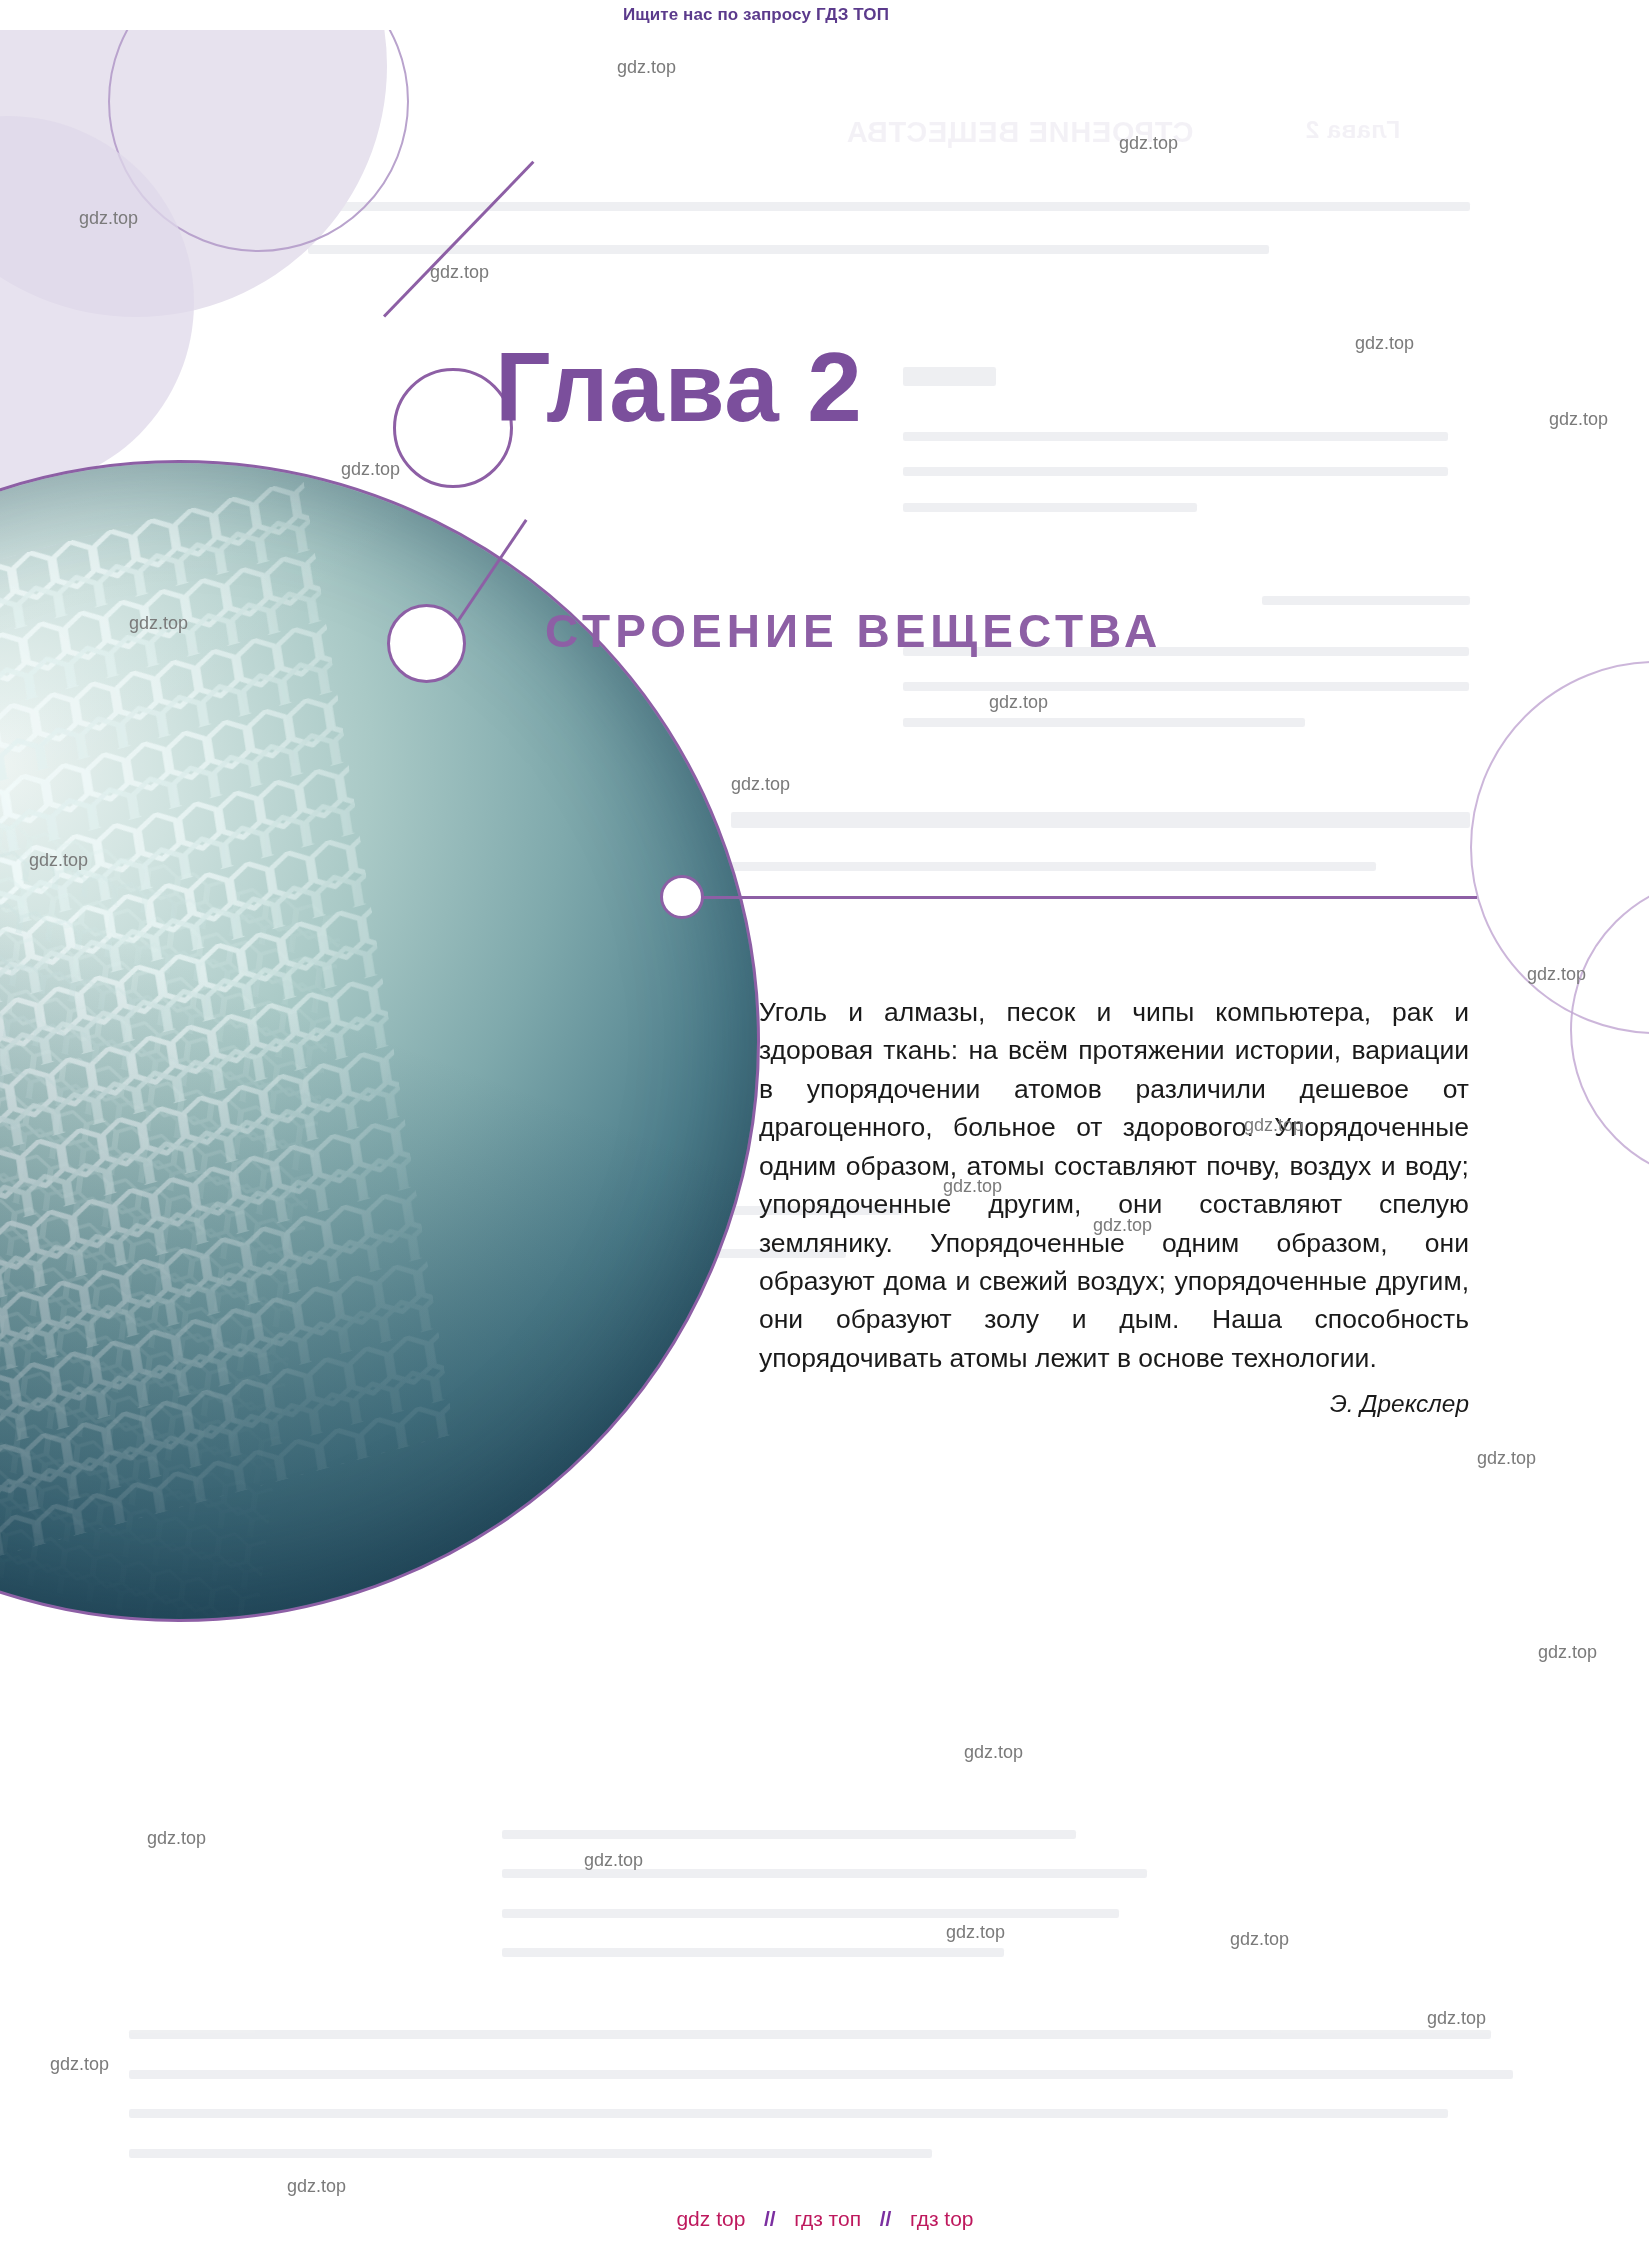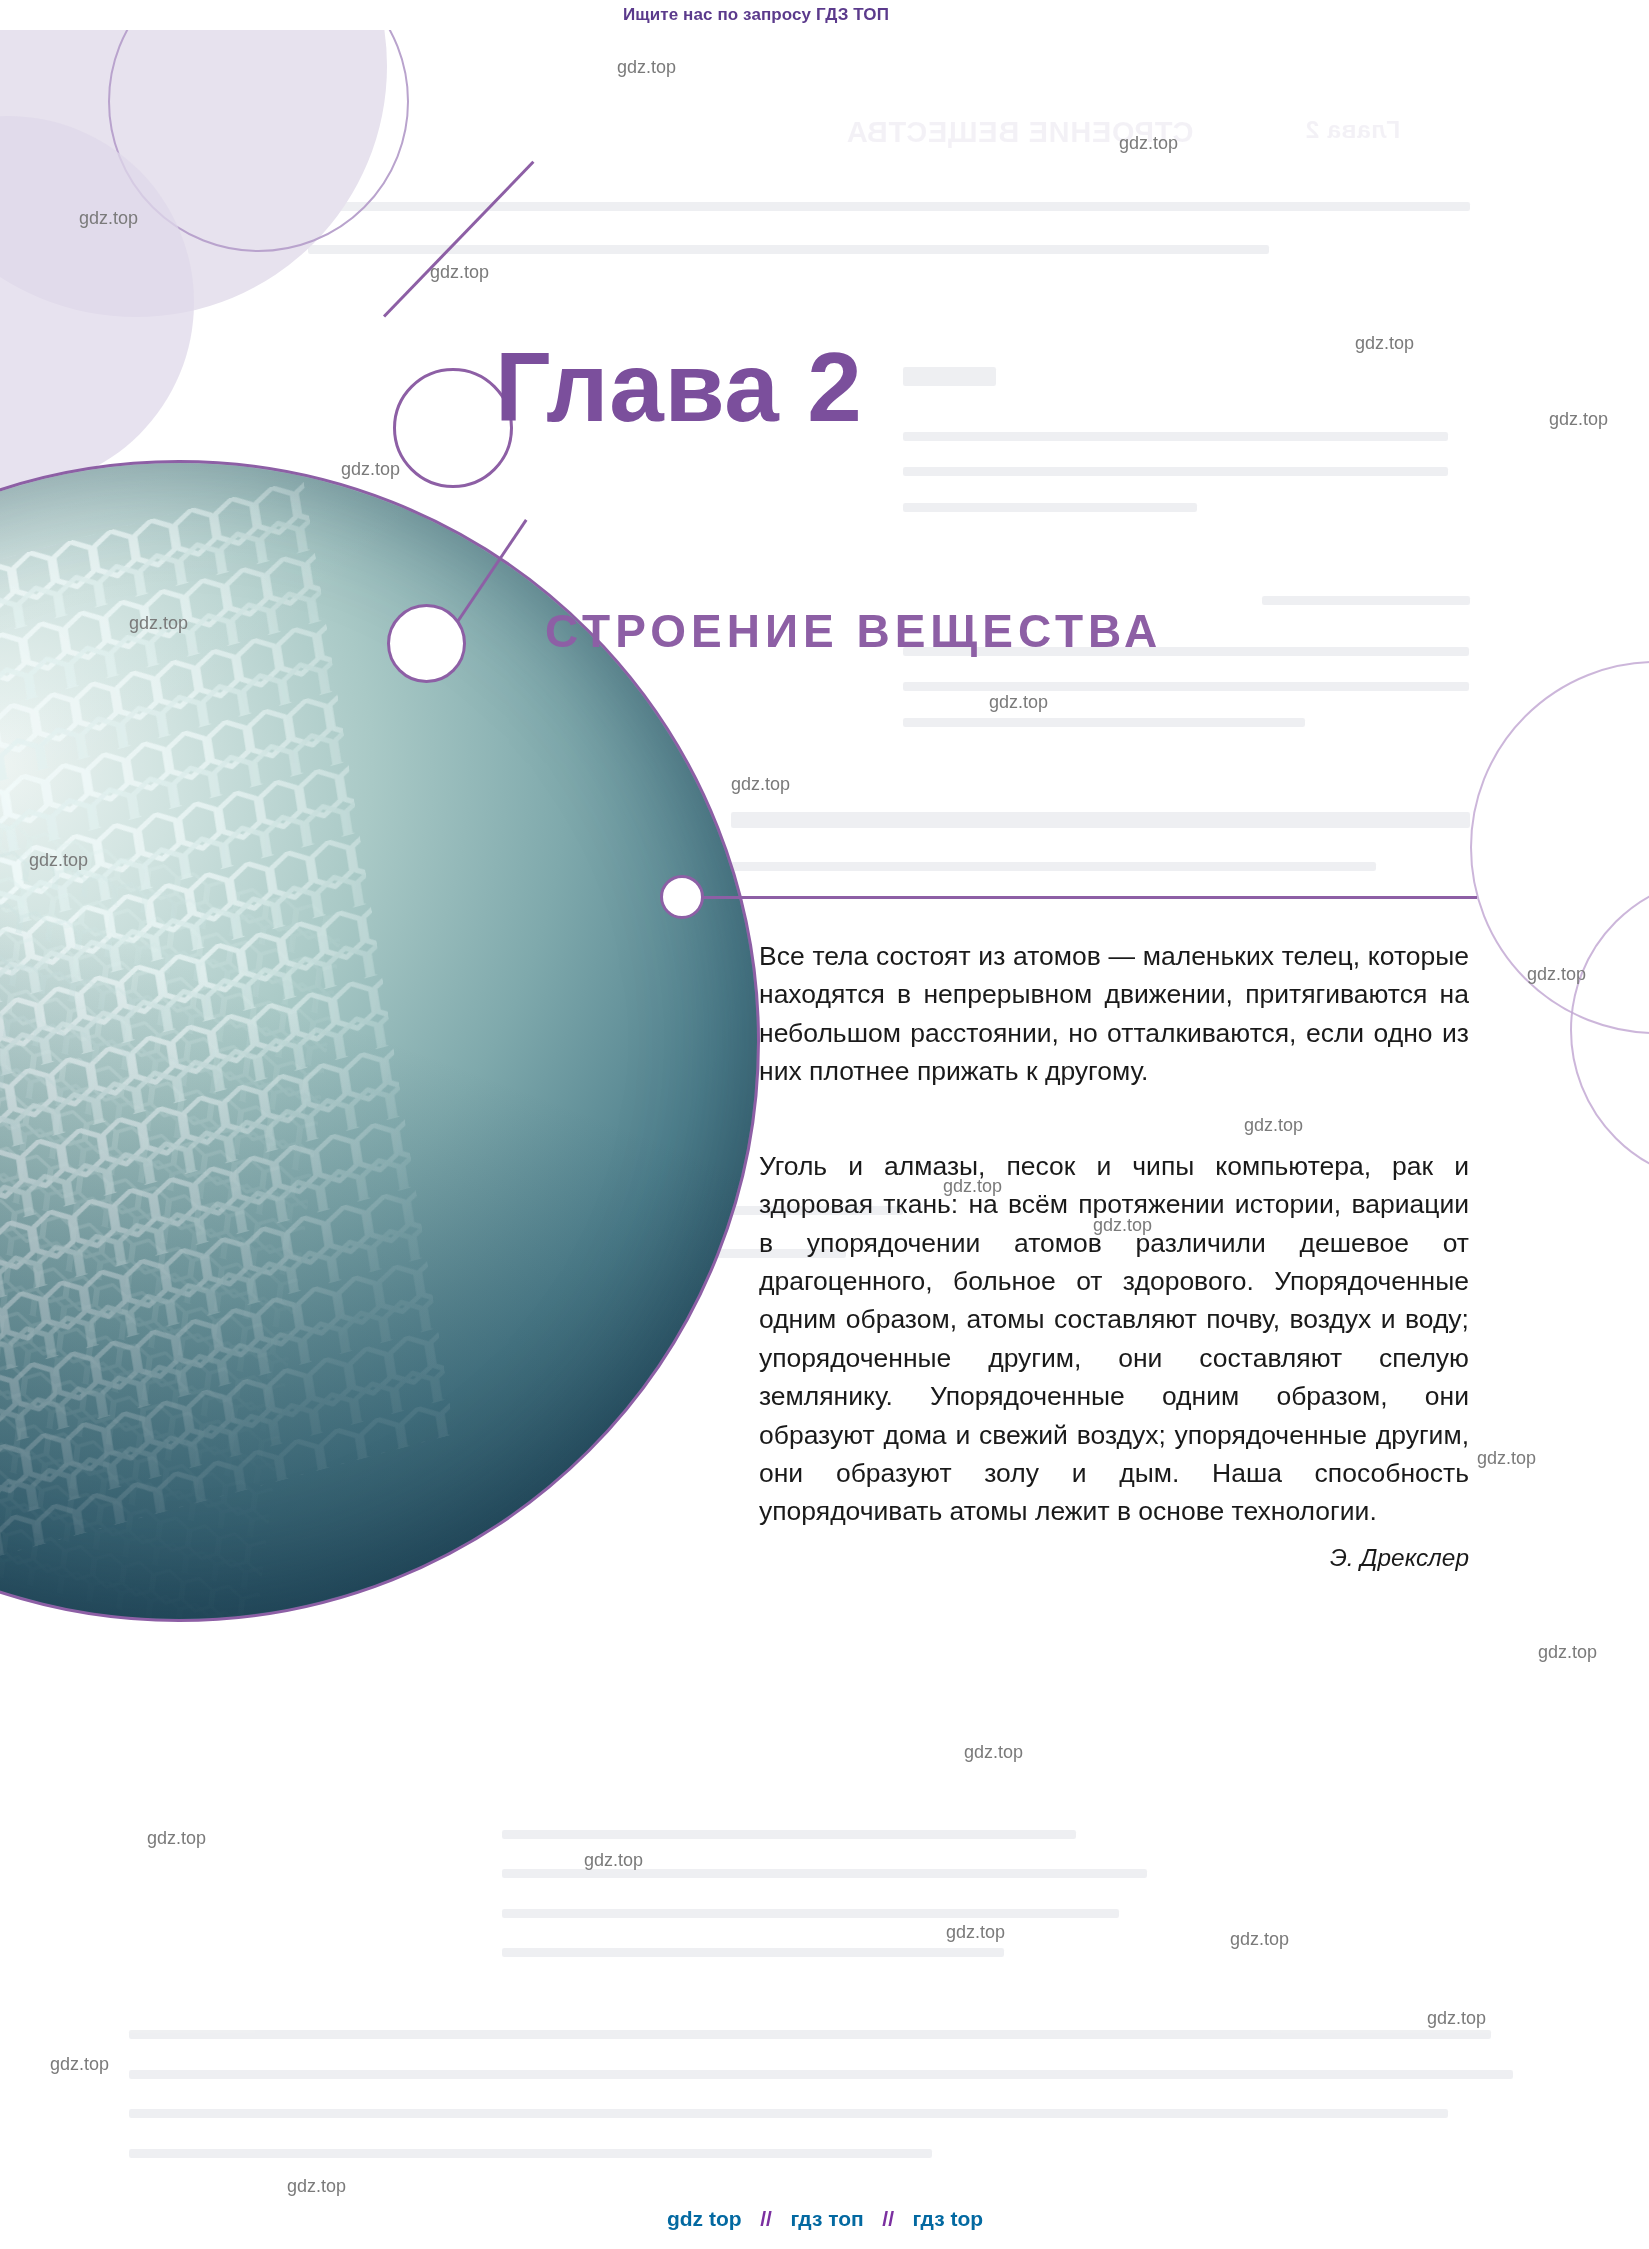--- a/index.html
+++ b/index.html
@@ -206,23 +206,23 @@
     bottom: 0;
     width: 1650px;
     height: 62px;
     display: flex;
     align-items: center;
     justify-content: center;
     gap: 18.6px;
     z-index: 60;
   }
   .footer a, .footer span {
-    color: #0369a1;
+    color: #be185d;
     font-size: 21px;
-    font-weight: bold;
+    font-weight: normal;
     text-decoration: none;
   }
   .footer .sep { color: #7b2fa0; font-weight: bold; }
 </style>
 </head>
 <body>
 
 <div class="top-banner">
   <div class="top-banner-text">Ищите нас по запросу ГДЗ ТОП</div>
 </div>
@@ -315,21 +315,20 @@
   <div class="connector" style="left:681px; top:866px; width:796px;"></div>
 
   <div class="node" style="left:393px; top:338px; width:120px; height:120px;"></div>
   <div class="node" style="left:387px; top:574px; width:79px; height:79px;"></div>
   <div class="node" style="left:660px; top:845px; width:44px; height:44px;"></div>
 
   <div class="chapter-title">Глава 2</div>
   <div class="chapter-subtitle">СТРОЕНИЕ ВЕЩЕСТВА</div>
 
   <div class="quote-col">
-    <p class="quote-text">Все тела состоят из атомов — маленьких телец, которые находятся в непрерывном движении, притягиваются на небольшом расстоянии, но отталкиваются, если одно из них плотнее прижать к другому.</p>
 
     <p class="quote-text second">Уголь и алмазы, песок и чипы компьютера, рак и здоровая ткань: на всём протяжении истории, вариации в упорядочении атомов различили дешевое от драгоценного, больное от здорового. Упорядоченные одним образом, атомы составляют почву, воздух и воду; упорядоченные другим, они составляют спелую землянику. Упорядоченные одним образом, они образуют дома и свежий воздух; упорядоченные другим, они образуют золу и дым. Наша способность упорядочивать атомы лежит в основе технологии.</p>
     <div class="quote-author">Э. Дрекслер</div>
   </div>
 
 </div>
 
 <div id="watermark-layer">
     <div class="wm" style="left: 617px; top: 57px;">gdz.top</div>
     <div class="wm" style="left: 1119px; top: 133px;">gdz.top</div>

